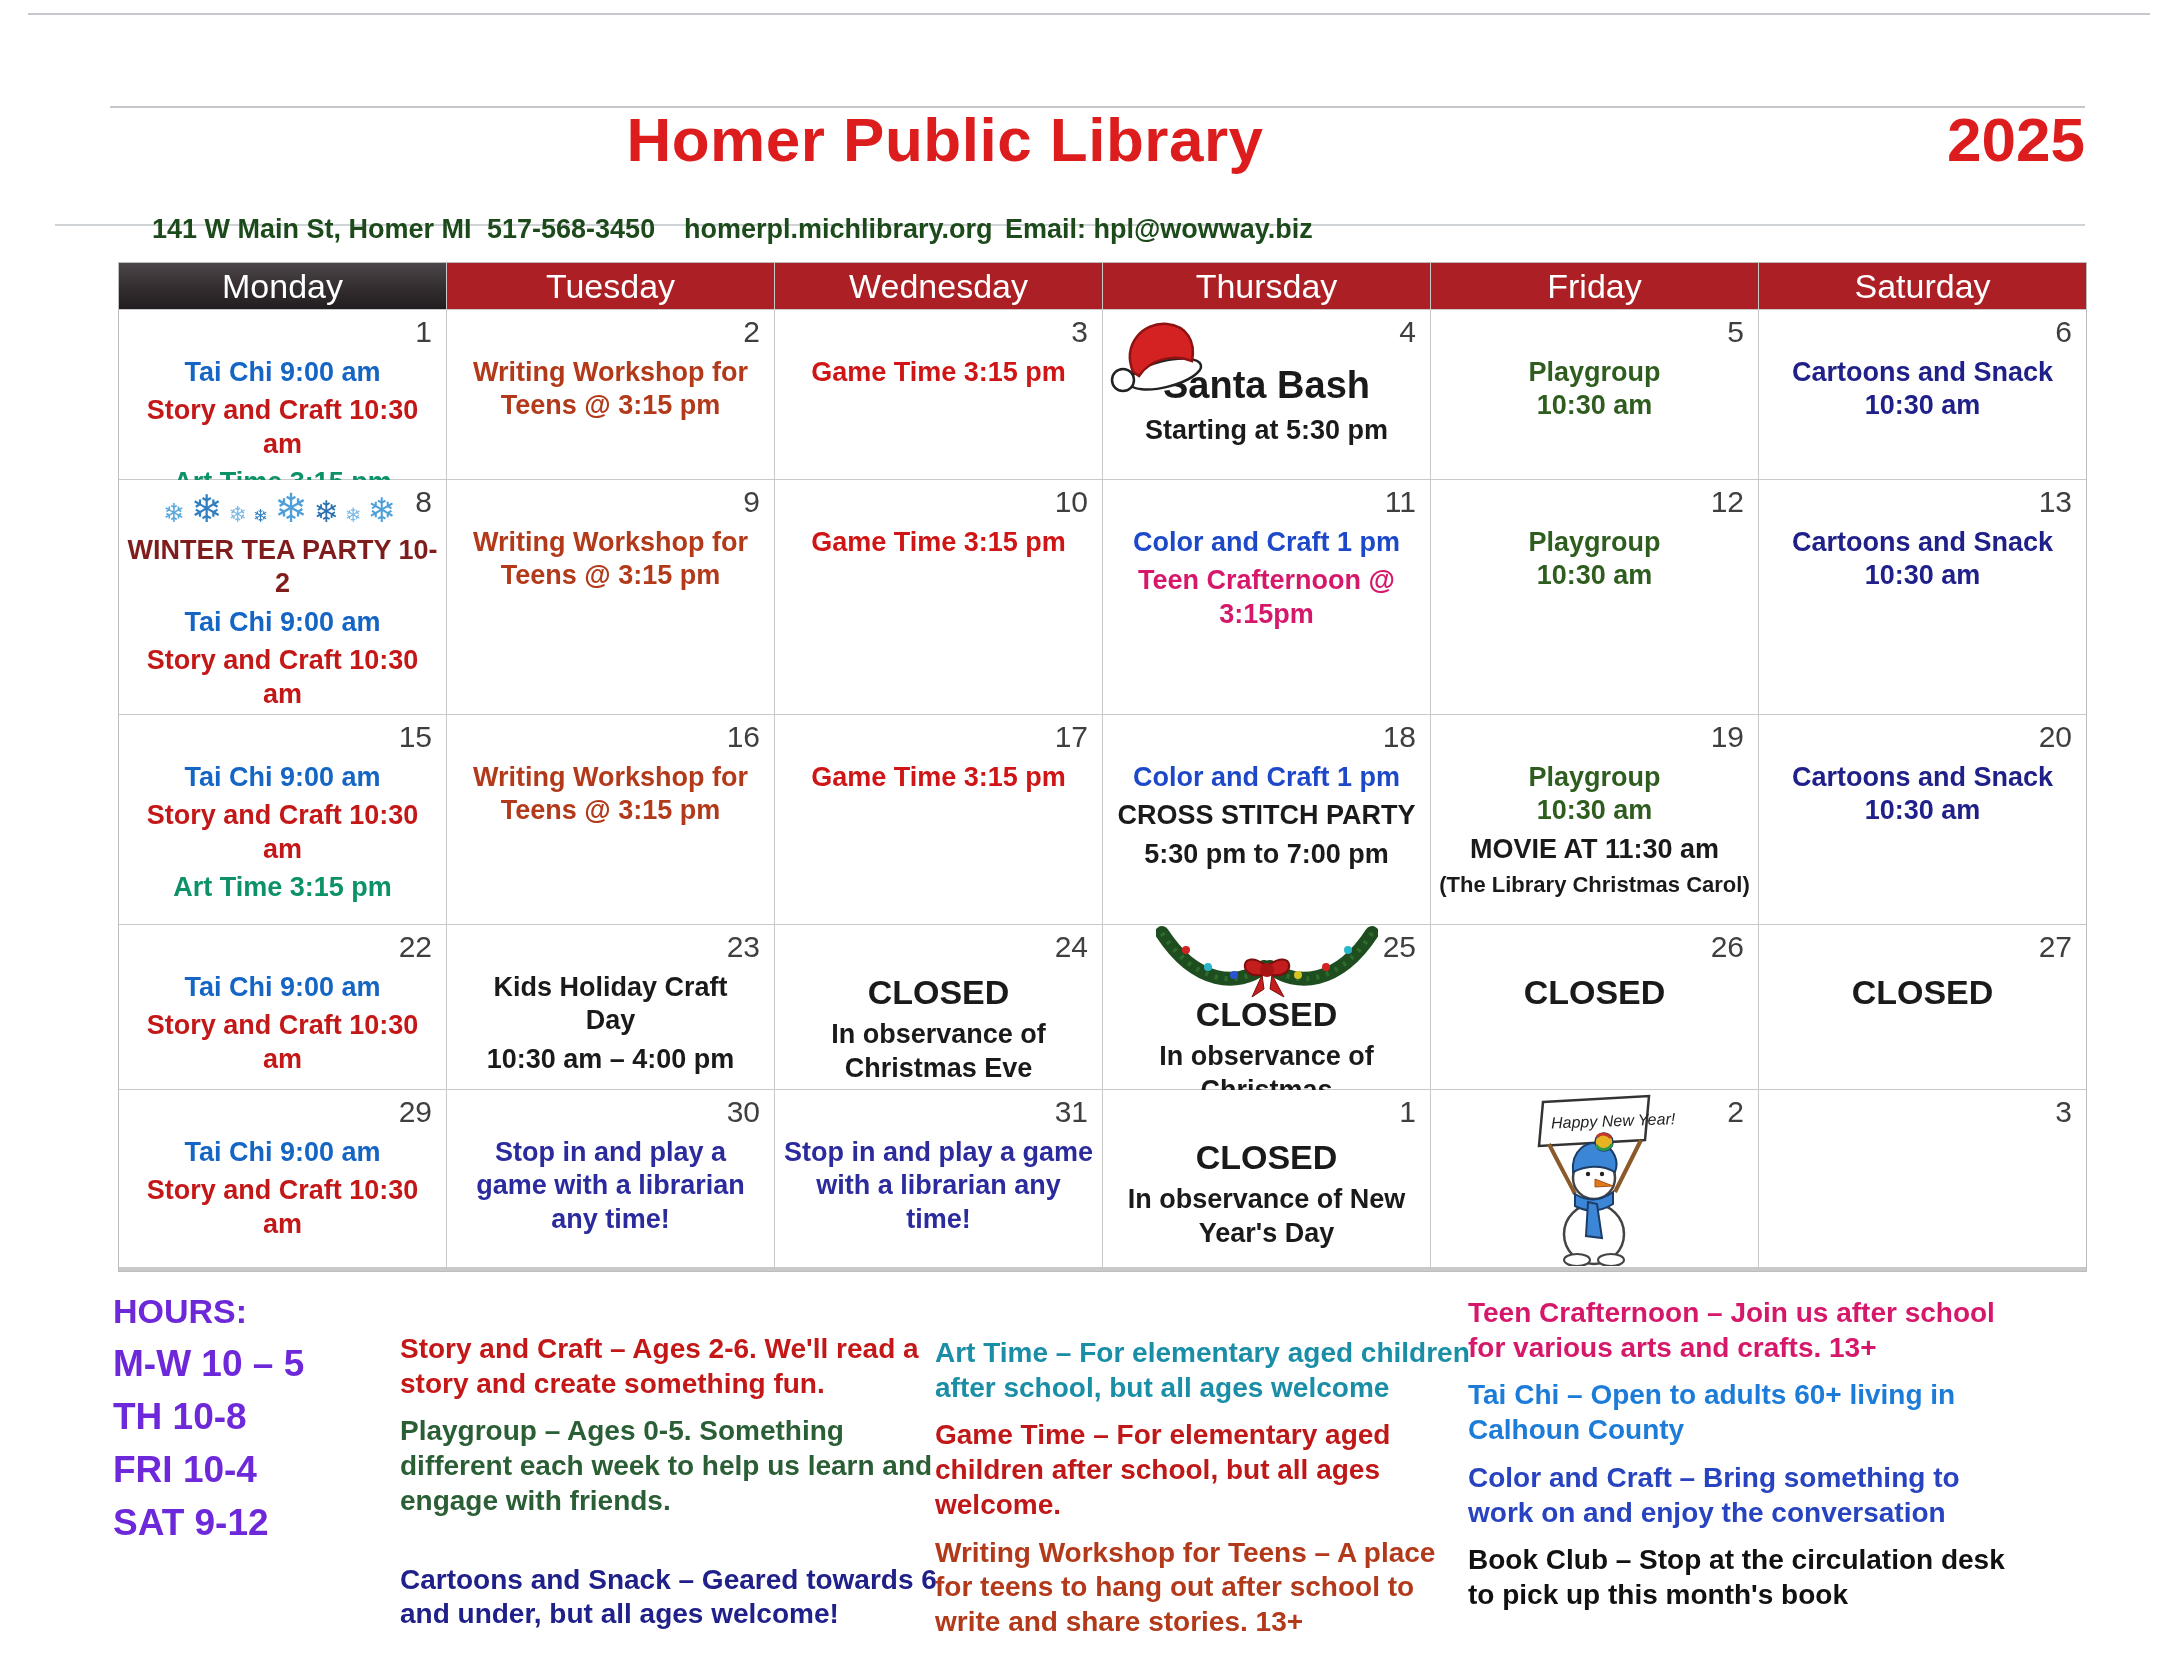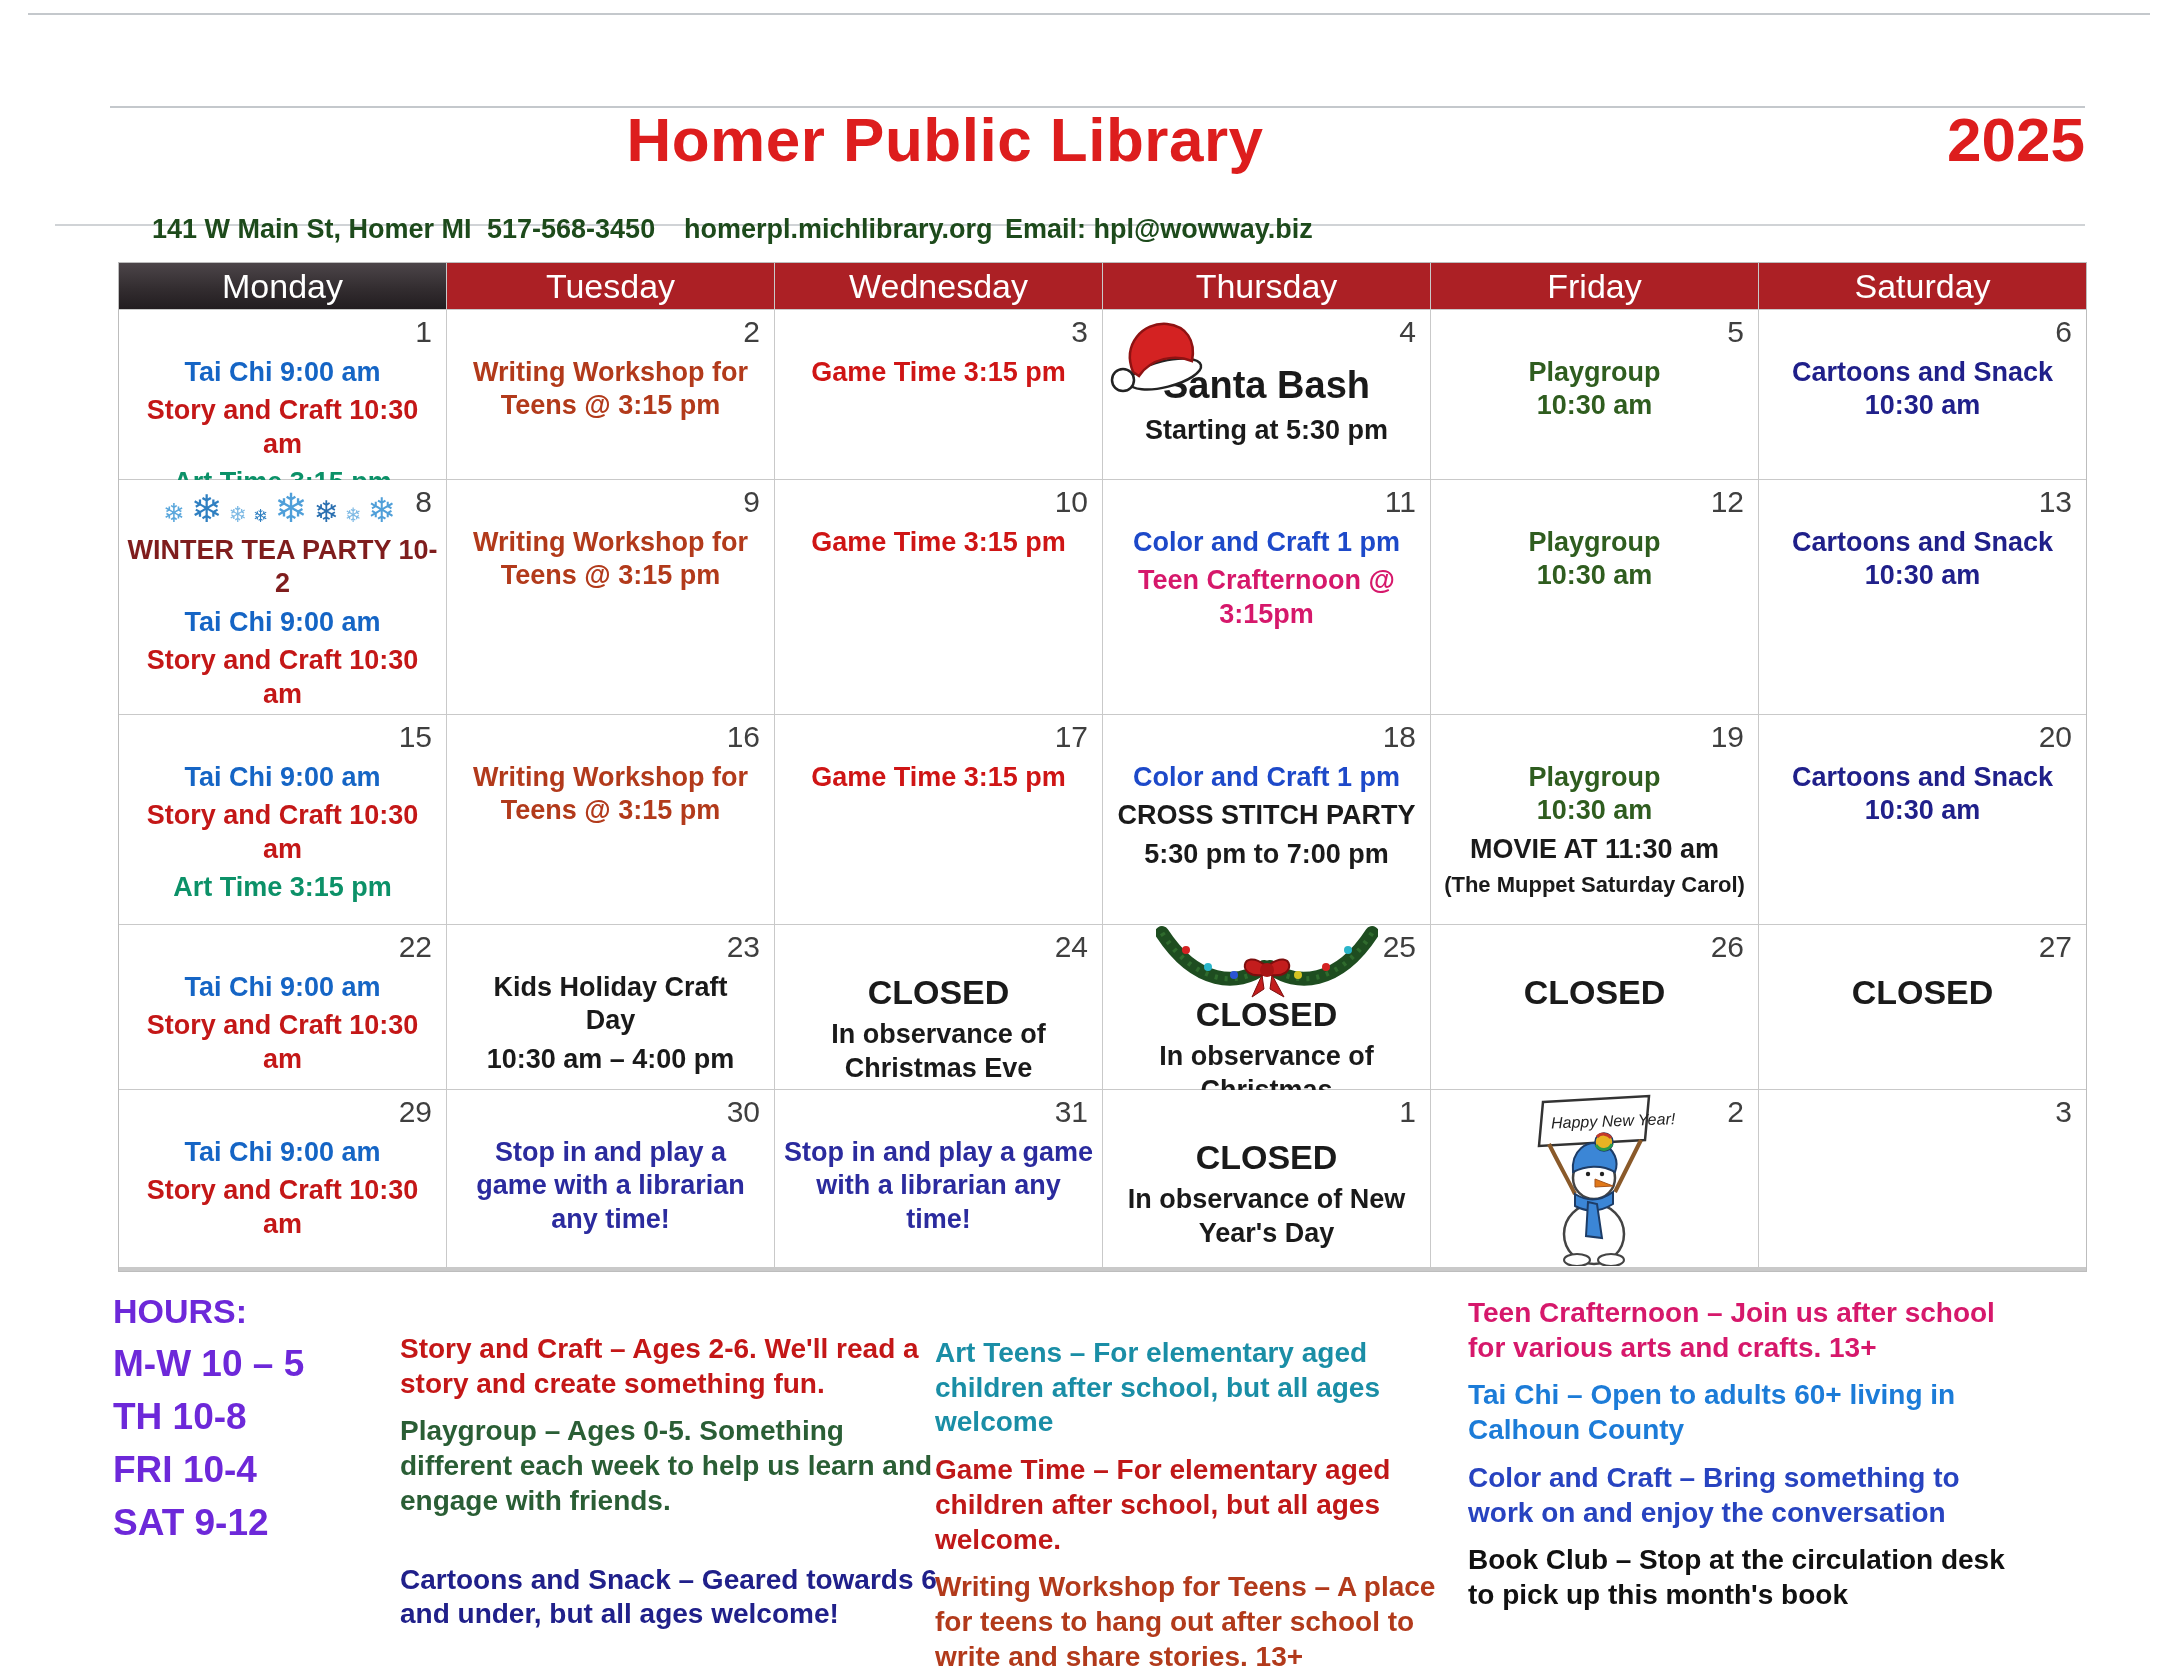--- a/index.html
+++ b/index.html
@@ -187,21 +187,21 @@
           <div class="event" style="color: rgb(29, 73, 201);">Color and Craft 1 pm</div>
           <div class="event" style="color: rgb(26, 26, 26);">CROSS STITCH PARTY</div>
           <div class="event" style="color: rgb(26, 26, 26);">5:30 pm to 7:00 pm</div>
         </div>
       </div>
       <div class="cell">
         <span class="num">19</span>
         <div class="events">
           <div class="event" style="color: rgb(47, 93, 31);">Playgroup<br>10:30 am</div>
           <div class="event" style="color: rgb(26, 26, 26);">MOVIE AT 11:30 am</div>
-          <div class="event small" style="color: rgb(26, 26, 26);">(The Muppet Saturday Carol)</div>
+          <div class="event small" style="color: rgb(26, 26, 26);">(The Library Christmas Carol)</div>
         </div>
       </div>
       <div class="cell">
         <span class="num">20</span>
         <div class="events">
           <div class="event" style="color: rgb(32, 32, 138);">Cartoons and Snack<br>10:30 am</div>
         </div>
       </div>
       <div class="cell">
         <span class="num">22</span>
@@ -322,21 +322,21 @@
     <div class="hours-line">FRI 10-4</div>
     <div class="hours-line">SAT 9-12</div>
   </div>
 
   <div class="legend-col" id="lc1">
       <div class="legend-item" style="color: rgb(196, 23, 23);">Story and Craft – Ages 2-6. We'll read a story and create something fun.</div>
       <div class="legend-item" style="color: rgb(42, 94, 53);">Playgroup – Ages 0-5. Something different each week to help us learn and engage with friends.</div>
       <div class="legend-item" style="color: rgb(32, 32, 138); margin-top: 44px;">Cartoons and Snack – Geared towards 6 and under, but all ages welcome!</div>
     </div>
   <div class="legend-col" id="lc2">
-      <div class="legend-item" style="color: rgb(26, 142, 166);">Art Teens – For elementary aged children after school, but all ages welcome</div>
+      <div class="legend-item" style="color: rgb(26, 142, 166);">Art Time – For elementary aged children after school, but all ages welcome</div>
       <div class="legend-item" style="color: rgb(192, 24, 24);">Game Time – For elementary aged children after school, but all ages welcome.</div>
       <div class="legend-item" style="color: rgb(178, 58, 27);">Writing Workshop for Teens – A place for teens to hang out after school to write and share stories. 13+</div>
     </div>
   <div class="legend-col" id="lc3">
       <div class="legend-item" style="color: rgb(214, 24, 107);">Teen Crafternoon – Join us after school for various arts and crafts. 13+</div>
       <div class="legend-item" style="color: rgb(28, 124, 216);">Tai Chi – Open to adults 60+ living in Calhoun County</div>
       <div class="legend-item" style="color: rgb(39, 67, 192);">Color and Craft – Bring something to work on and enjoy the conversation</div>
       <div class="legend-item" style="color: rgb(17, 17, 17);">Book Club – Stop at the circulation desk to pick up this month's book</div>
     </div>
 </div>

